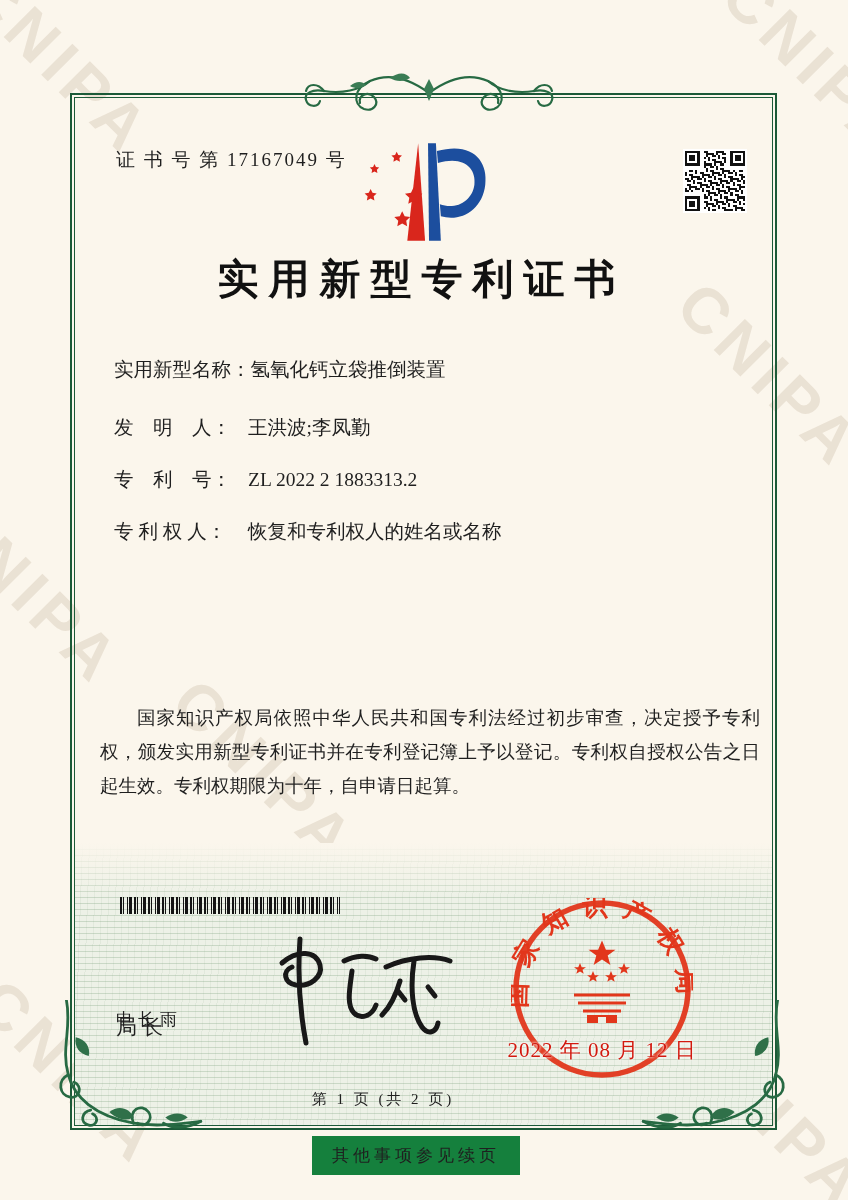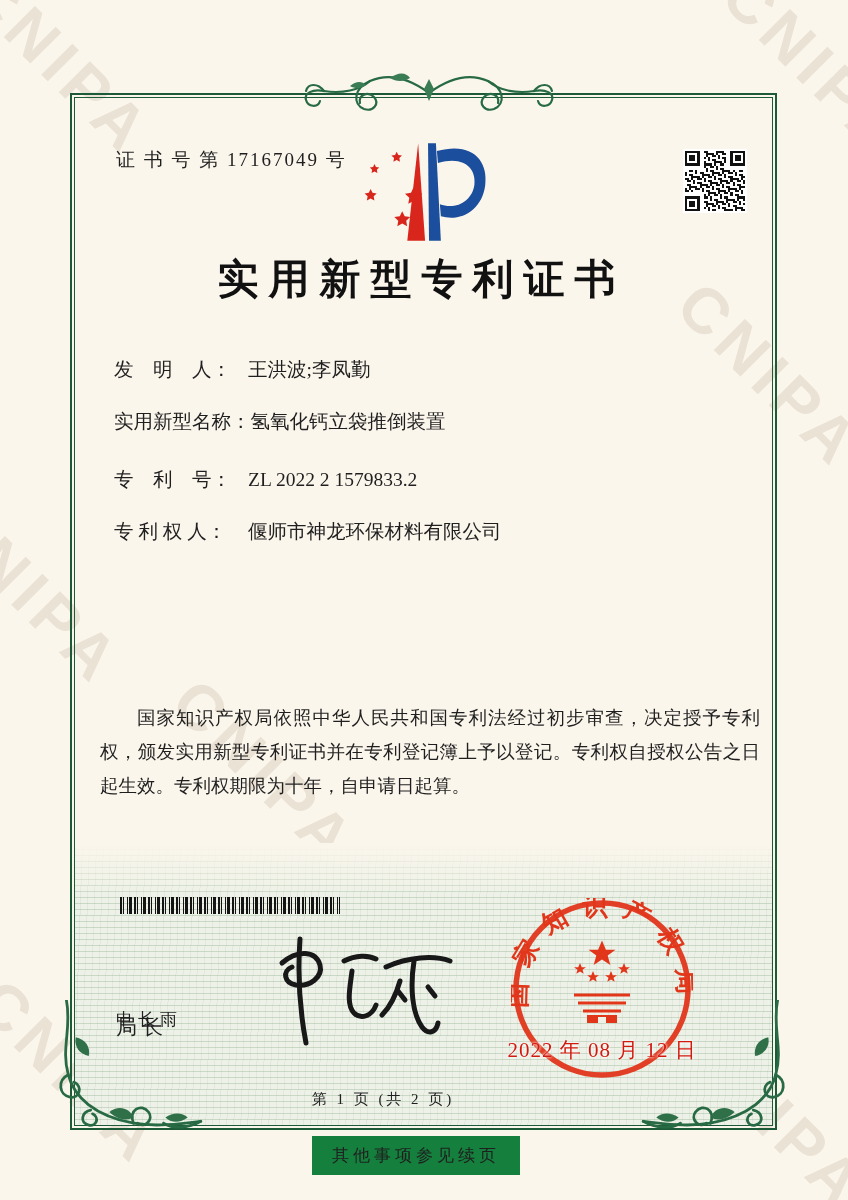--- a/index.html
+++ b/index.html
@@ -450,31 +450,31 @@
           <rect x="24" y="28" width="1" height="1"></rect>
           <rect x="27" y="28" width="1" height="1"></rect>
           <rect x="28" y="28" width="1" height="1"></rect>
         </g>
     </g>
   </svg>
 
   <div class="abs title">实用新型专利证书</div>
 
   <div class="abs fields">
-    <div class="field-row">
-      <span class="fl">发　明　人：</span><span class="fv">王洪波;李凤勤</span>
-    </div>
     <div class="field-row first">
       <span class="fl">实用新型名称：</span><span class="fv">氢氧化钙立袋推倒装置</span>
     </div>
     <div class="field-row">
-      <span class="fl">专　利　号：</span><span class="fv">ZL 2022 2 1579833.2</span>
+      <span class="fl">发　明　人：</span><span class="fv">王洪波;李凤勤</span>
     </div>
     <div class="field-row">
-      <span class="fl">专 利 权 人：</span><span class="fv">偃师市神龙环保材料有限公司</span>
+      <span class="fl">专　利　号：</span><span class="fv">ZL 2022 2 1883313.2</span>
+    </div>
+    <div class="field-row">
+      <span class="fl">专 利 权 人：</span><span class="fv">恢复和专利权人的姓名或名称</span>
     </div>
   </div>
 
   <div class="abs paras">
     <p>国家知识产权局依照中华人民共和国专利法经过初步审查，决定授予专利权，颁发实用新型专利证书并在专利登记簿上予以登记。专利权自授权公告之日起生效。专利权期限为十年，自申请日起算。</p>
   </div>
 
   <div class="abs barcode"></div>
 
   <div class="abs sign-title">局长</div>

